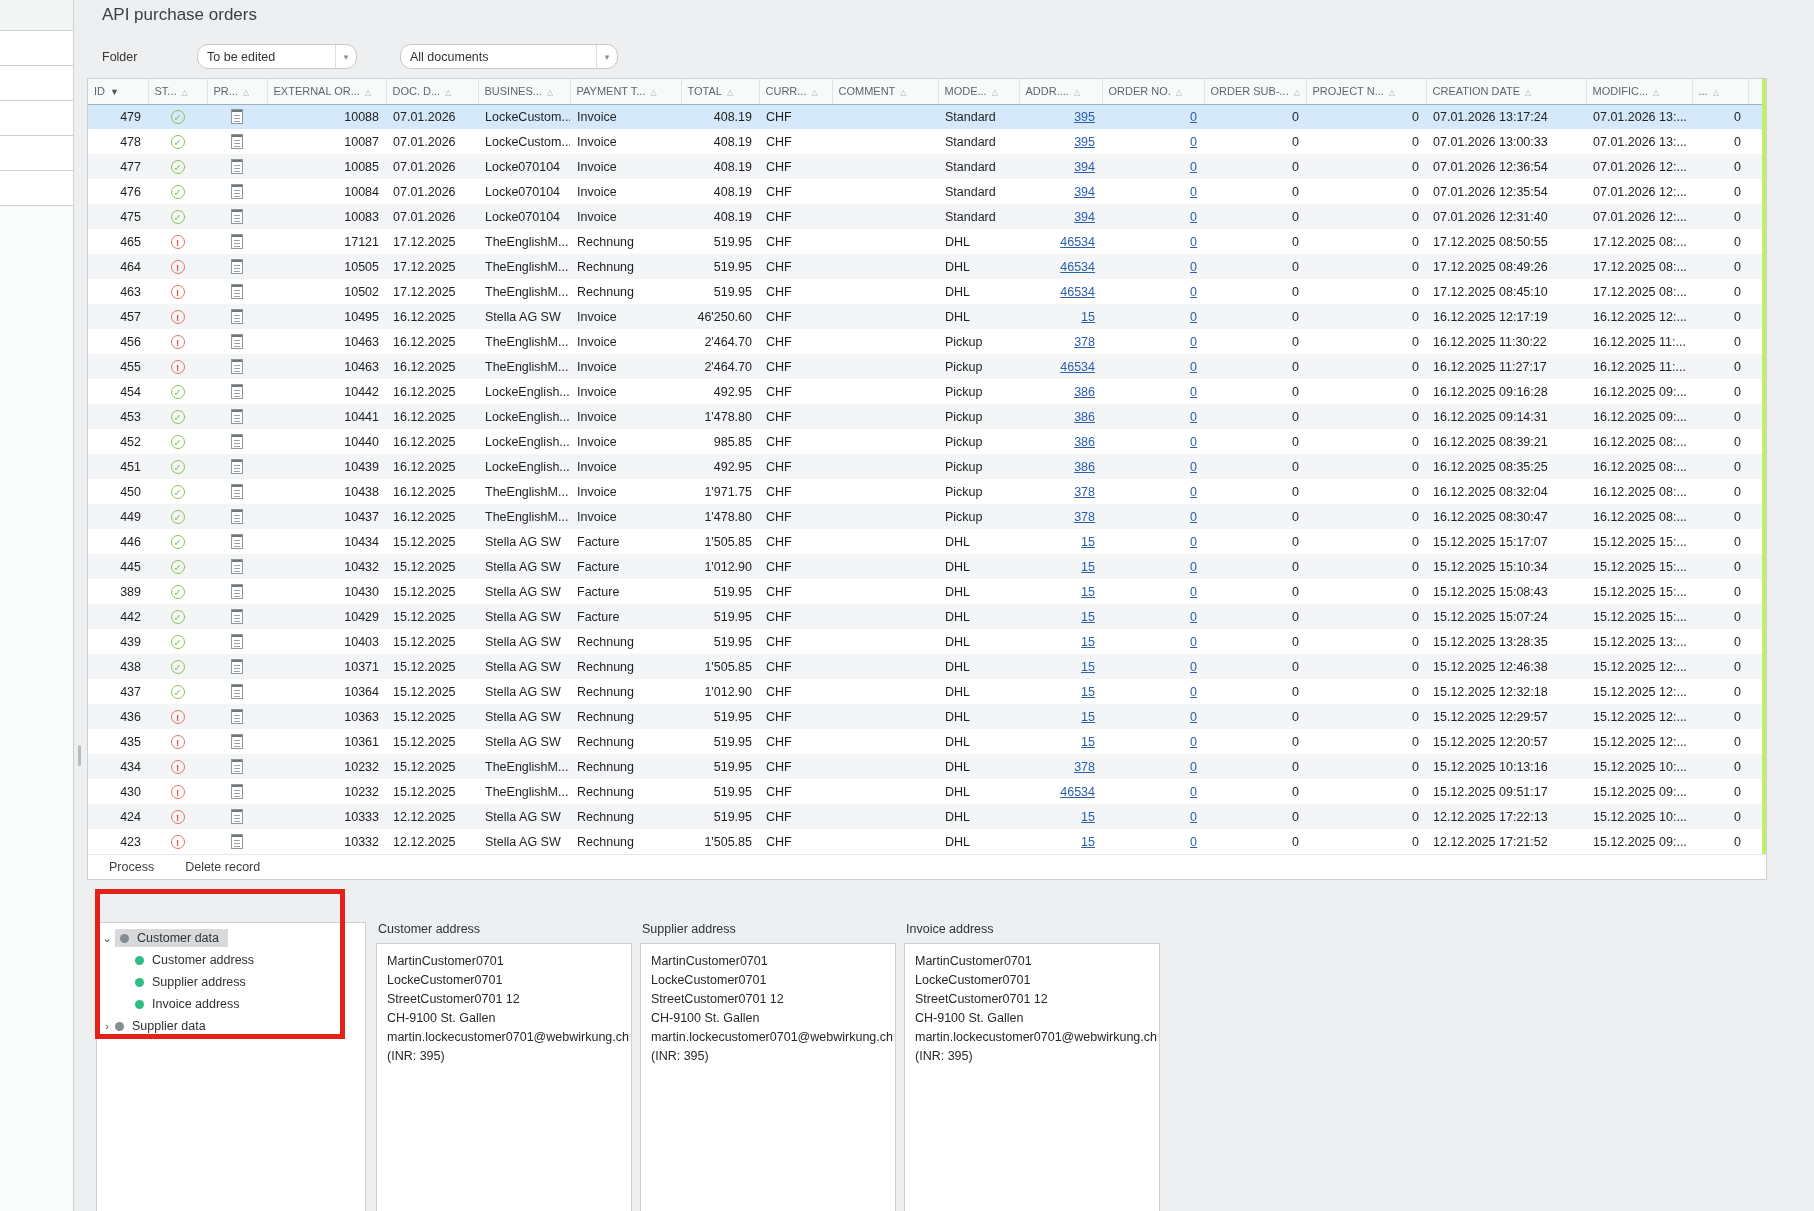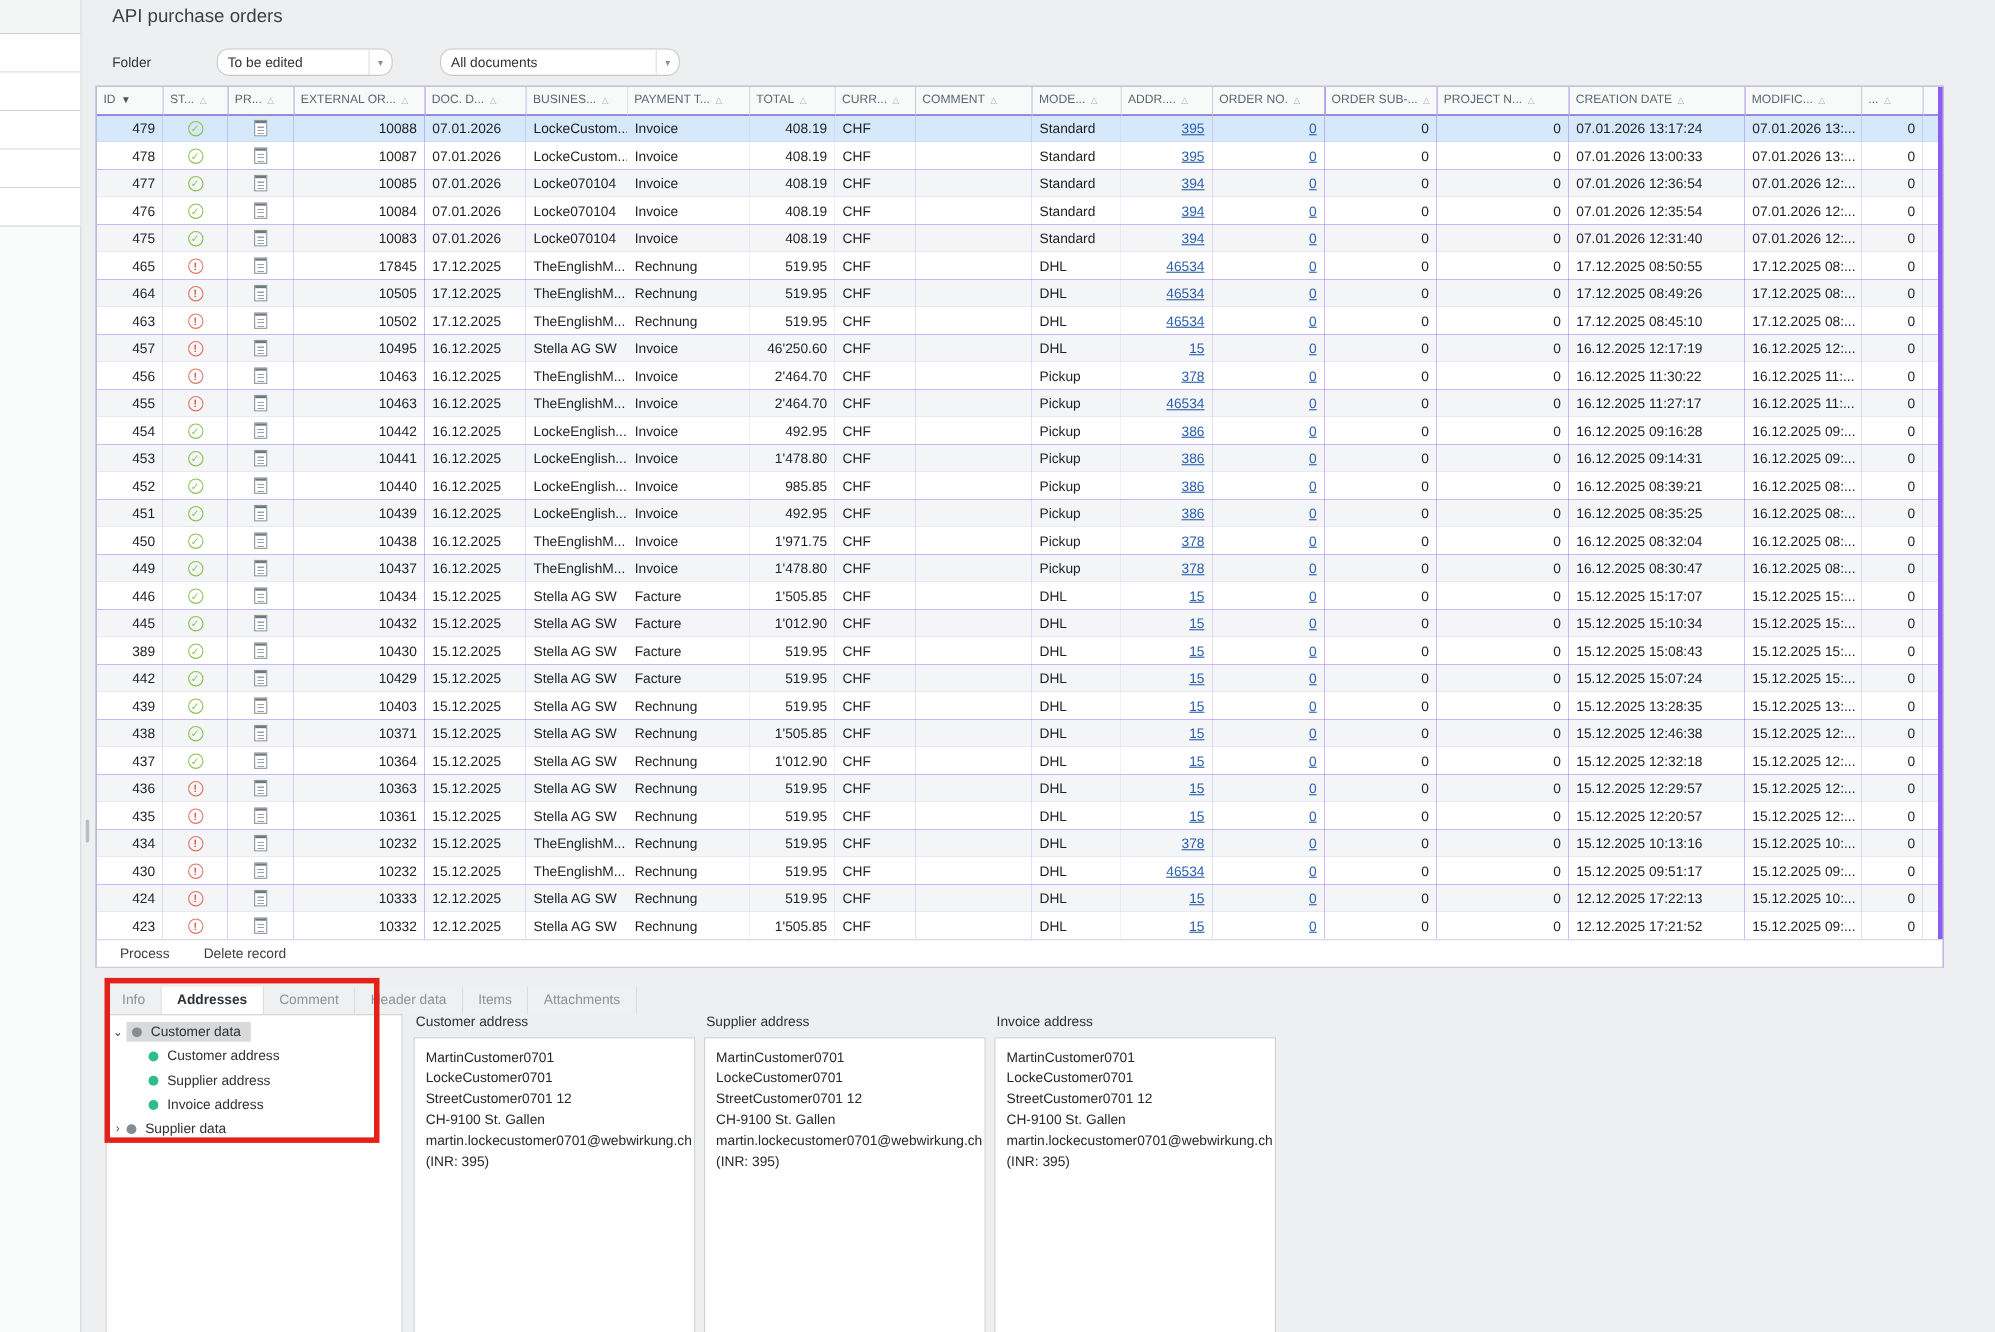--- a/index.html
+++ b/index.html
@@ -29,21 +29,21 @@
     border-radius:11px; display:flex; align-items:center; position:relative;
     font-size:12.5px; color:#2f3337; cursor:default; }
   .dropdown .dd-val { padding-left:9px; flex:1; white-space:nowrap; overflow:hidden; }
   .dropdown .dd-btn { width:21px; align-self:stretch; border-left:1px solid #dcdedf;
     display:flex; align-items:center; justify-content:center; color:#8a8f93; font-size:9px; }
   .dd-folder { width:160px; margin-right:43px; }
   .dd-docs { width:218px; }
 
   
   .table-wrap { position:absolute; left:12px; top:78px; width:1680px;
-    background:#8b5cf6; border:1px solid #cdd0d2; }
+    background:#bef264; border:1px solid #cdd0d2; }
   table { border-collapse:collapse; table-layout:fixed; width:1674px; }
   thead th { height:25px; background:#f8f9f9; border-bottom:1px solid #9cb3c6;
     border-right:1px solid #e2e4e5; font-weight:400; font-size:11px; color:#5b6771;
     text-align:left; padding:0 6px; white-space:nowrap; overflow:hidden; }
   thead th:last-child { border-right:none; }
   thead th .sort { font-size:8px; margin-left:5px; }
   thead th .sort.asc { color:#aeb6bc; }
   thead th .sort.desc { color:#4a5560; font-size:9px; }
   tbody td { height:25px; padding:0 7px; font-size:12.5px; color:#1d1f21;
     white-space:nowrap; overflow:hidden; }
@@ -268,21 +268,21 @@
             <td class="ar">0</td>
             <td>07.01.2026 12:31:40</td>
             <td>07.01.2026 12:...</td>
             <td class="ar">0</td>
             <td></td>
           </tr>
           <tr>
             <td class="ar">465</td>
             <td class="ac"><span class="ic-err">!</span></td>
             <td class="ac"><span class="ic-doc"></span></td>
-            <td class="ar">17845</td>
+            <td class="ar">17121</td>
             <td>17.12.2025</td>
             <td>TheEnglishM...</td>
             <td>Rechnung</td>
             <td class="ar">519.95</td>
             <td>CHF</td>
             <td></td>
             <td>DHL</td>
             <td class="ar"><a href="#" class="cell-link">46534</a></td>
             <td class="ar"><a href="#" class="cell-link">0</a></td>
             <td class="ar">0</td>
@@ -800,28 +800,20 @@
     </table>
     <div class="action-bar">
       <span class="action-item">Process</span>
       <span class="action-item">Delete record</span>
     </div>
   </div>
 
   <div class="splitter-thumb"></div>
 
   <div class="detail">
-    <div class="tabs">
-        <div class="tab">Info</div>
-        <div class="tab active">Addresses</div>
-        <div class="tab">Comment</div>
-        <div class="tab">Header data</div>
-        <div class="tab">Items</div>
-        <div class="tab">Attachments</div>
-      </div>
     <div class="tree-panel">
         <div class="tree-row">
           <span class="expander">⌄</span>
           <span class="chip">
             <span class="bullet gray"></span>
             <span>Customer data</span>
           </span>
         </div>
         <div class="tree-row lvl1">
           <span class="bullet green"></span>

